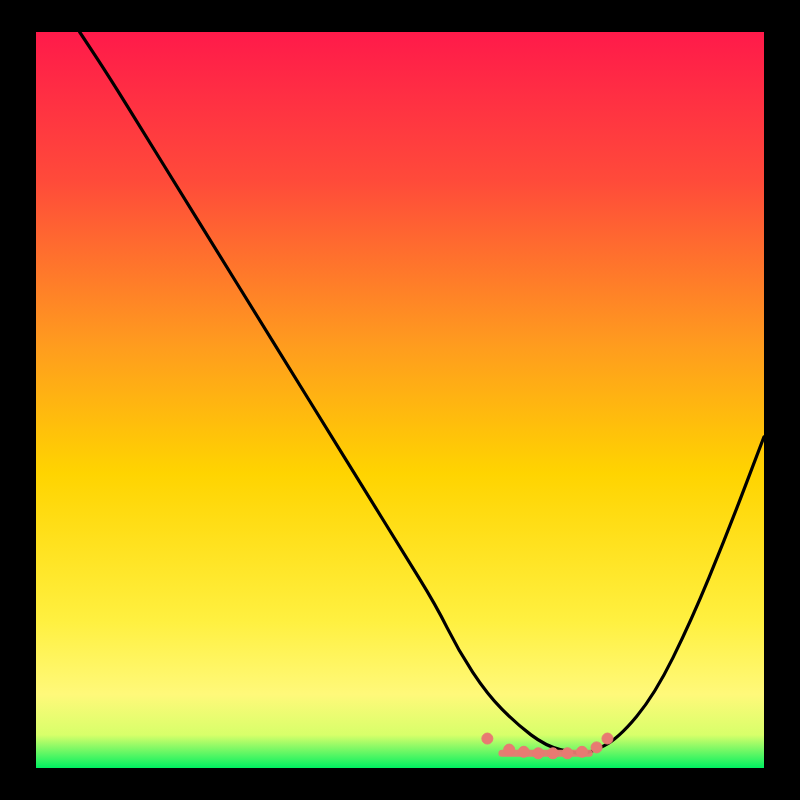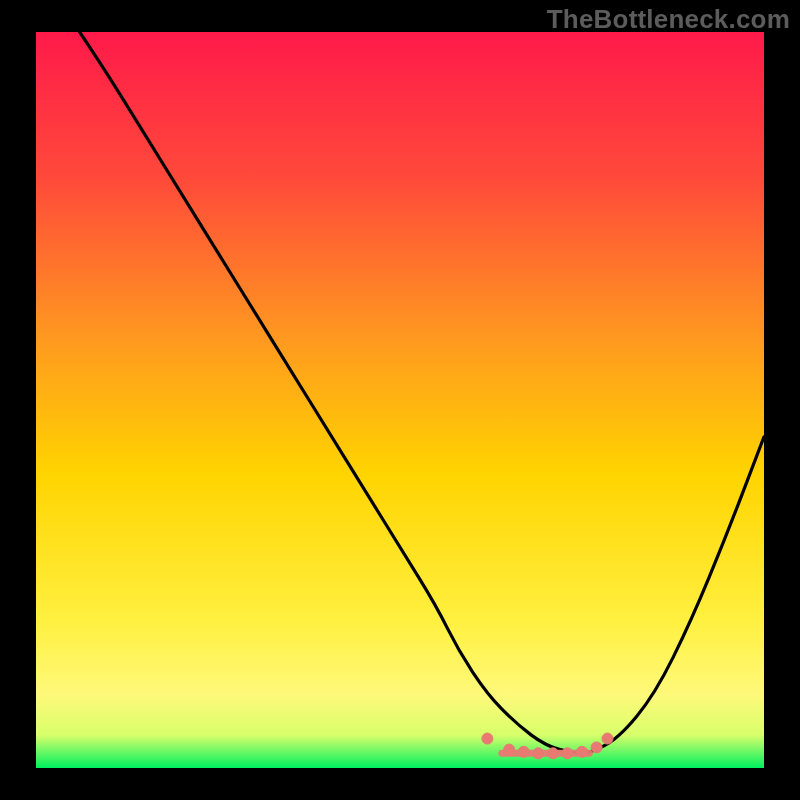--- a/index.html
+++ b/index.html
@@ -26,21 +26,20 @@
     top: 32px;
     width: 728px;
     height: 736px;
   }
   svg { display: block; }
 </style>
 </head>
 <body>
 
 <div class="container">
-  <div class="watermark">TheBottleneck.com</div>
   <div class="plot-wrap">
     <svg id="plot" width="728" height="736" viewBox="0 0 728 736">
         <defs>
           <linearGradient id="bg" x1="0" y1="0" x2="0" y2="1">
             <stop offset="0%" stop-color="#ff1a4a"></stop>
             <stop offset="20%" stop-color="#ff4a3a"></stop>
             <stop offset="42%" stop-color="#ff9a1f"></stop>
             <stop offset="60%" stop-color="#ffd400"></stop>
             <stop offset="80%" stop-color="#fff040"></stop>
             <stop offset="90%" stop-color="#fff97a"></stop>

